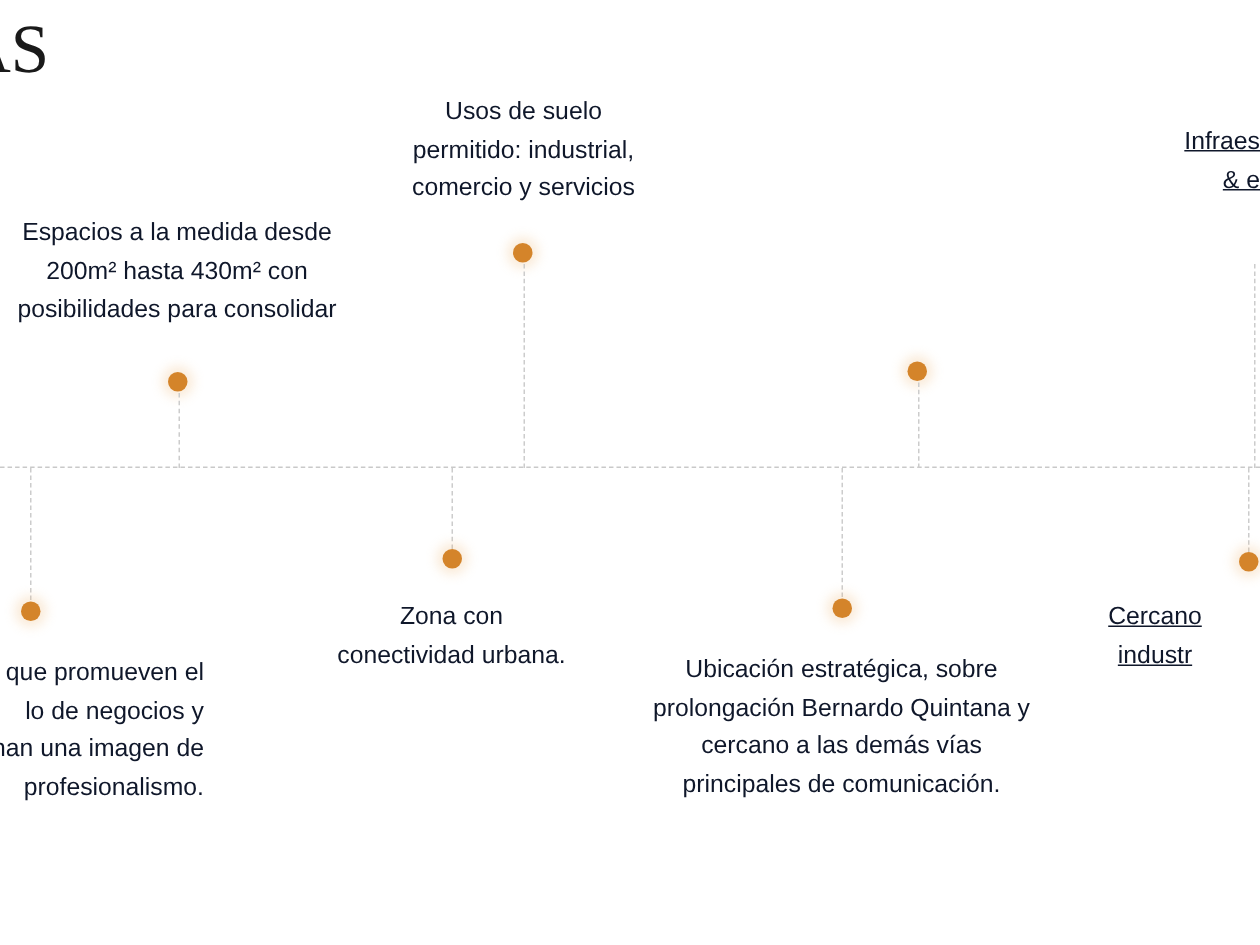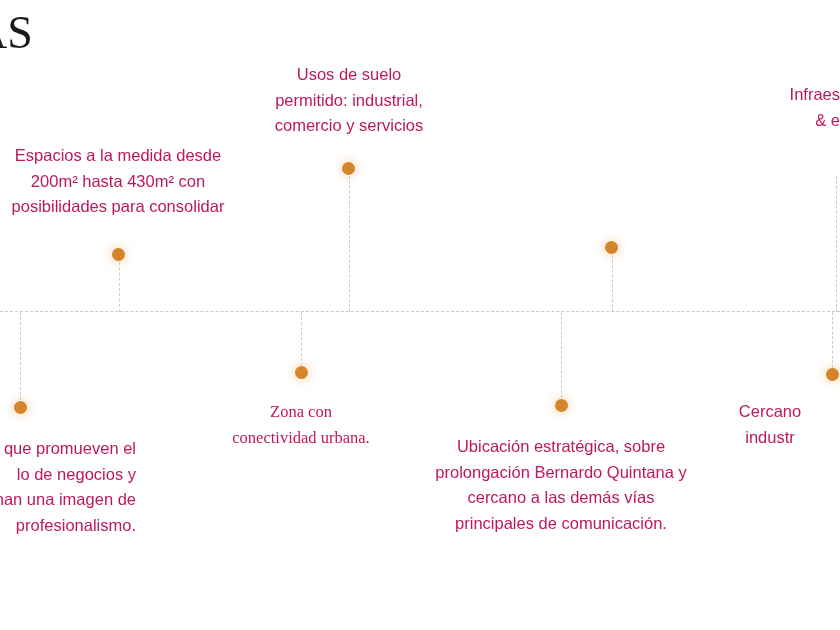--- a/index.html
+++ b/index.html
@@ -54,28 +54,28 @@
     width: 13px;
     height: 13px;
     border-radius: 50%;
     background: #d4842a;
     box-shadow: 0 0 7px 4px rgba(240, 190, 130, 0.30);
   }
 
   
   .caption {
     position: absolute;
-    color: #be185d;
+    color: #0f172a;
     font-size: 16.5px;
     line-height: 25.5px;
     text-align: center;
     white-space: pre-line;
   }
   .caption.clip-left  { text-align: right; }
-  .caption.clip-right { text-align: left; }
+  .caption.clip-right { text-align: left; text-decoration: underline; }
 </style>
 </head>
 <body>
 
 <div id="slide">
 
   <div class="slide-title">AS</div>
 
   <div class="axis-line"></div>
 
@@ -100,21 +100,21 @@
 
   <div class="connector" style="left:20px; top:312px; height:88px;"></div>
   <div class="node-dot" style="left:14px; top:401px;"></div>
   <div class="caption clip-left" style="left:-60px; top:436px; width:196px;">que promueven el
 lo de negocios y
 han una imagen de
 profesionalismo.</div>
 
   <div class="connector" style="left:301px; top:312px; height:54px;"></div>
   <div class="node-dot" style="left:295px; top:366px;"></div>
-  <div class="caption" style="left:209px; top:399px; width:184px;font-family:Liberation Serif, serif;">Zona con
+  <div class="caption" style="left:209px; top:399px; width:184px;">Zona con
 conectividad urbana.</div>
 
   <div class="connector" style="left:561px; top:312px; height:86px;"></div>
   <div class="node-dot" style="left:555px; top:399px;"></div>
   <div class="caption" style="left:421px; top:434px; width:280px;">Ubicación estratégica, sobre
 prolongación Bernardo Quintana y
 cercano a las demás vías
 principales de comunicación.</div>
 
   <div class="connector" style="left:832px; top:312px; height:56px;"></div>

